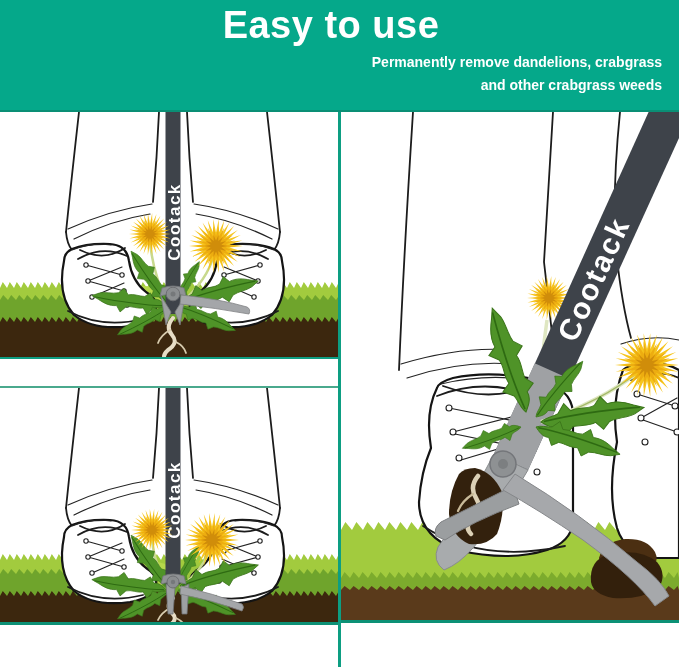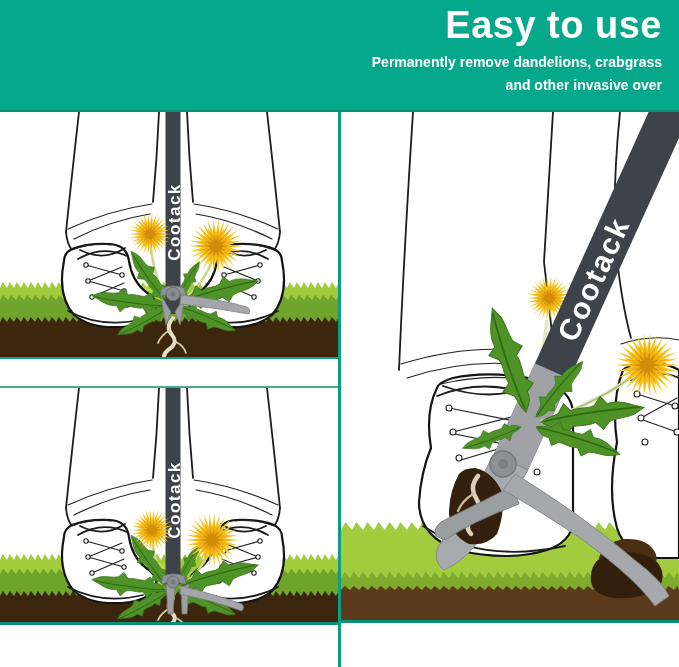--- a/index.html
+++ b/index.html
@@ -1,21 +1,21 @@
 <!DOCTYPE html>
 <html><head>
 <meta charset="utf-8">
 <style>
   html,body{margin:0;padding:0;background:#e9e9e9;}
   #stage{position:relative;width:679px;height:667px;background:#fff;overflow:hidden;
          font-family:"Liberation Sans",sans-serif;margin:0 auto;}
   
   #header{position:absolute;left:0;top:0;width:679px;height:112px;background:#05a88a;
           box-sizing:border-box;border-bottom:2px solid #0a8f75;color:#fff;text-align:right;}
-  #header .title{font-size:38px;font-weight:bold;line-height:40px;padding:5px 17px 0 0;letter-spacing:.5px;}
+  #header .title{font-size:38px;font-weight:bold;line-height:40px;padding:5px 17px 0 0;letter-spacing:.5px;text-align:center;}
   #header .sub{font-size:14px;font-weight:bold;line-height:23px;padding:6px 17px 0 0;}
   
   .panel{position:absolute;background:#fff;}
   #p1{left:0;top:112px;width:338px;height:245px;}
   #cap1{left:0;top:357px;width:338px;height:31px;box-sizing:border-box;
         border-top:2px solid #0d9e82;border-bottom:2px solid #4aa98d;
         text-align:center;font-size:19px;font-weight:600;color:#262626;line-height:26px;white-space:pre-wrap;}
   #p2{left:0;top:388px;width:338px;height:234px;}
   #cap2{left:0;top:622px;width:338px;height:45px;box-sizing:border-box;border-top:3px solid #0c9176;
         text-align:center;font-size:20px;font-weight:600;color:#262626;line-height:21px;padding-top:2px;white-space:pre-wrap;}
@@ -33,21 +33,21 @@
 </style>
 </head>
 <body>
 
 <div id="stage">
 
   <div id="header">
     <div class="title">Easy to use</div>
     <div class="sub">
       <div>Permanently remove dandelions, crabgrass</div>
-      <div>and other invasive over</div>
+      <div>and other crabgrass weeds</div>
     </div>
   </div>
 
   <div id="p1" class="panel">
     <svg width="338" height="245" viewBox="0 0 338 245">
       <defs>
         <g id="leaf">
           <path d="M0,0 C5,-4 11,-3 18,-6 L25,-15 L31,-7 C40,-10 47,-6 55,-9 L62,-17 L68,-9 C78,-11 86,-8 94,-4 L104,0 L94,5 C86,8 77,6 68,9 L61,16 L54,8 C46,11 39,8 31,9 L24,15 L18,7 C11,9 5,4 0,0 Z" fill="#4f9328" stroke="#3c761b" stroke-width="1"></path>
           <path d="M3,0 C30,-3 65,-3 100,-1" stroke="#2e6a12" stroke-width="1.6" fill="none"></path>
         </g>

